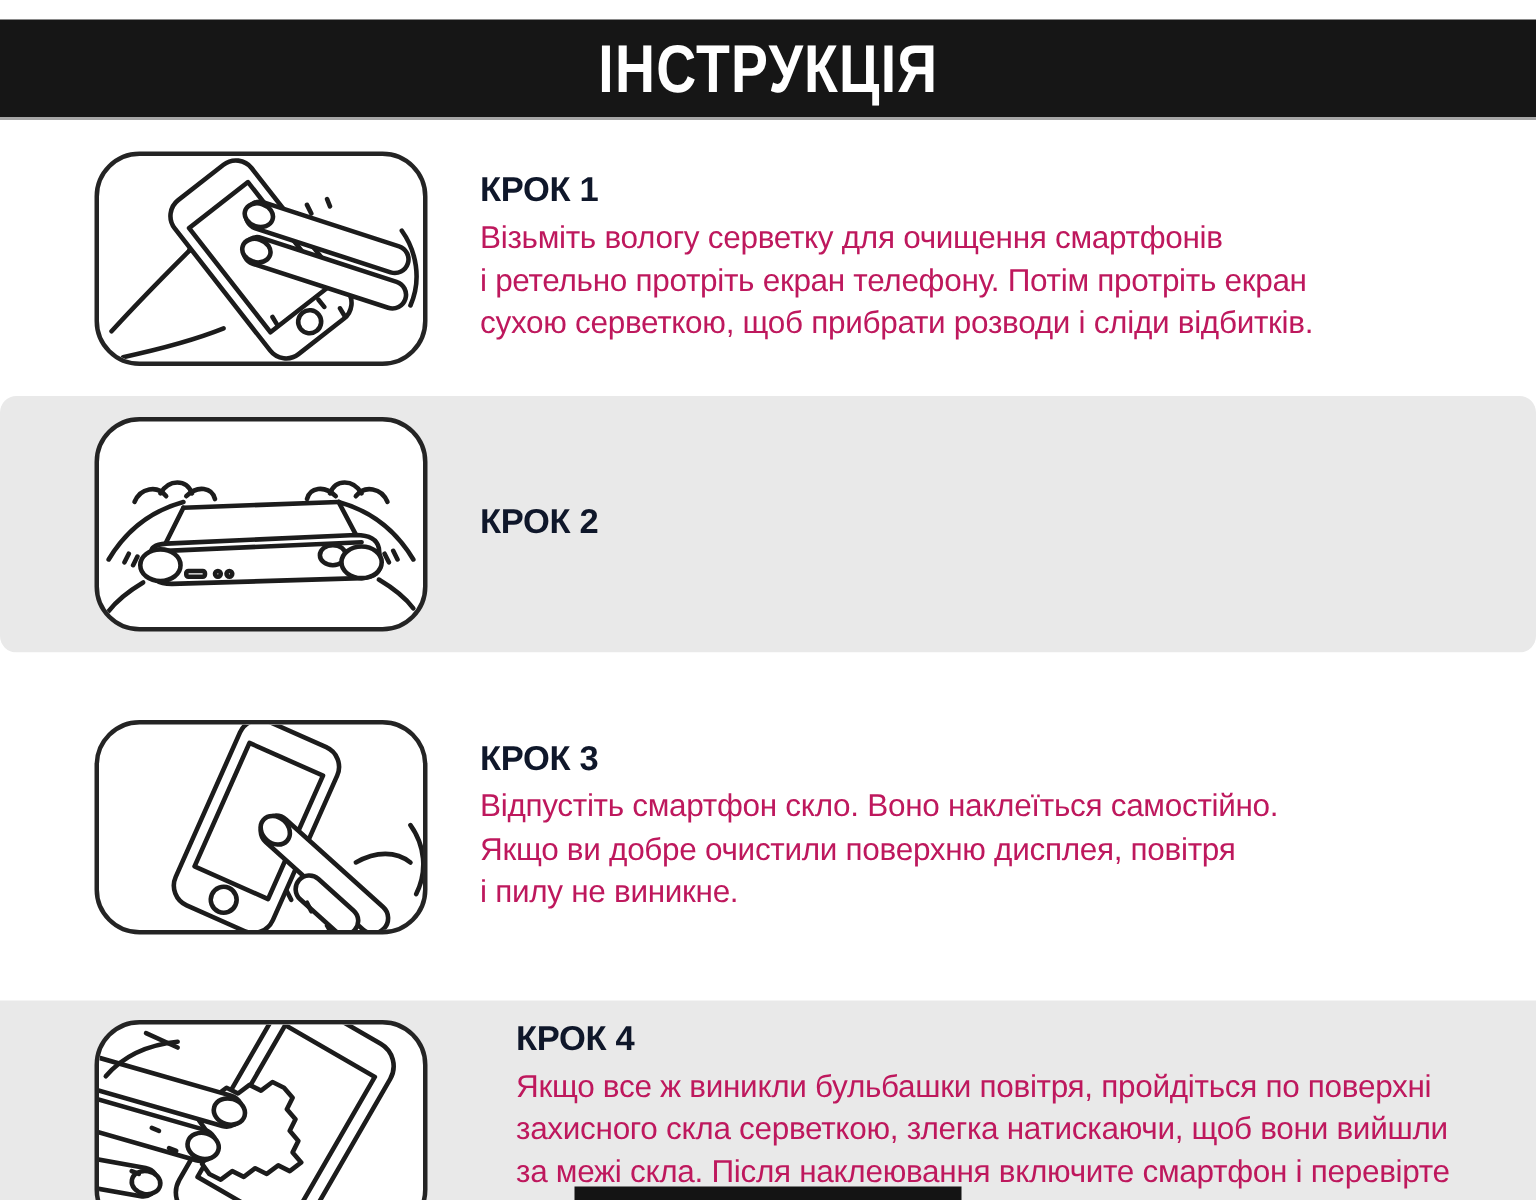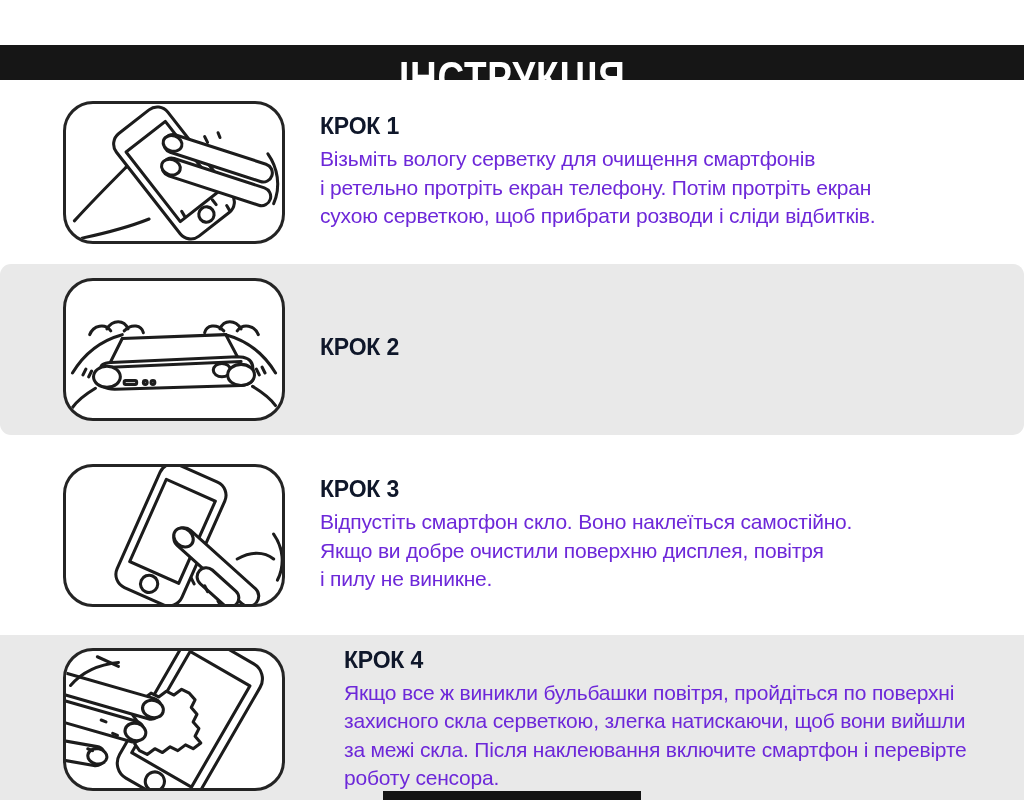--- a/index.html
+++ b/index.html
@@ -3,42 +3,42 @@
 <meta charset="utf-8">
 <style>
   html,body{margin:0;padding:0;}
   body{
     width:1024px;height:800px;position:relative;background:#ffffff;
     font-family:"Liberation Sans", sans-serif;overflow:hidden;
   }
   .banner{
     position:absolute;top:13px;left:0;width:1024px;height:67px;
     background:#161616;display:flex;align-items:center;justify-content:center;
-    border-bottom:2px solid #a6a6a6;box-sizing:border-box;margin-top:32px;
+    border-bottom:2px solid #a6a6a6;box-sizing:border-box;
   }
   .banner-title{
     color:#ffffff;font-size:45px;font-weight:700;letter-spacing:1px;
     transform:scaleX(.82);white-space:nowrap;
   }
   .steps{position:absolute;top:80px;left:0;width:1024px;}
   .step{display:flex;align-items:center;width:1024px;box-sizing:border-box;}
   .step.white{background:#ffffff;}
   .step.gray{background:#e9e9e9;}
-  .s1{height:184px;} .s2{height:171px;border-radius:11px;} .s3{height:200px;} .s4{height:169px;justify-content:space-between;}
+  .s1{height:184px;} .s2{height:171px;border-radius:11px;} .s3{height:232px;} .s4{height:169px;justify-content:space-between;}
   .illus{
     flex:none;margin-left:63px;width:222px;height:143px;box-sizing:border-box;
     border:3px solid #242424;border-radius:30px;background:#ffffff;overflow:hidden;
   }
   .illus svg{display:block;width:100%;height:100%;}
   .text{margin-left:35px;width:680px;}
   .step-title{
     font-size:23px;font-weight:700;color:#0f172a;letter-spacing:-0.2px;margin-bottom:5px;
   }
   .step-body{
-    font-size:21px;line-height:28.5px;color:#6d28d9;letter-spacing:-0.2px;
+    font-size:21px;line-height:28.5px;color:#be185d;letter-spacing:-0.2px;
     white-space:pre-line;
   }
   .footer-bar{
     position:absolute;left:383px;top:791px;width:258px;height:9px;background:#141414;
   }
   .line{fill:none;stroke:#1c1c1c;stroke-width:3.2;stroke-linecap:round;stroke-linejoin:round;}
 </style>
 </head>
 <body>
 

